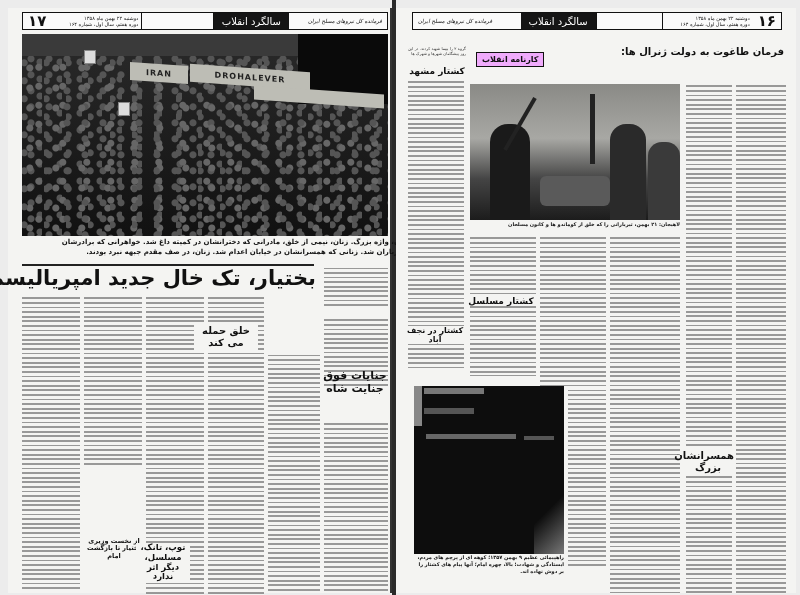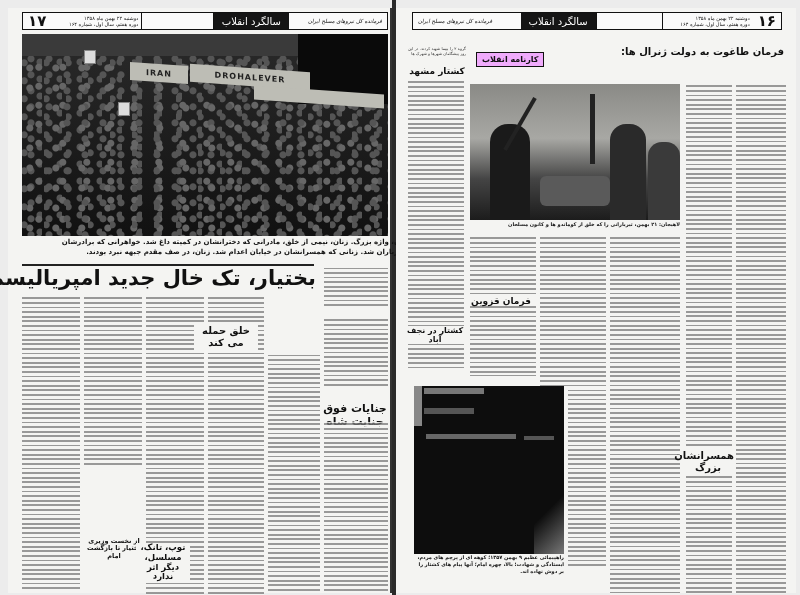--- a/index.html
+++ b/index.html
@@ -68,21 +68,21 @@
     <div class="placard" style="left:96px;top:68px;"></div>
   </div>
 
   <div class="caption" style="left:30px; top:229px; width:366px;">زن، واژه بزرگ. زنان، نیمی از خلق، مادرانی که دخترانشان در کمیته داغ شد. خواهرانی که برادرشان تیرباران شد. زنانی که همسرانشان در خیابان اعدام شد. زنان، در صف مقدم جبهه نبرد بودند.</div>
   <div class="rule" style="left:14px; top:256px; width:292px; height:1.5px;"></div>
 
   <div class="headline" style="right:74px; top:258px; font-size:21px;">بختیار، تک خال جدید امپریالیسم آمریکا</div>
 
   <div class="lines" style="left:316px; top:258px; width:64px; height:40px;"></div>
   <div class="lines" style="left:316px; top:310px; width:64px; height:70px;"></div>
-  <div class="subhead" style="left:312px; top:395px; width:70px; font-size:11px;">جنایات فوق جنایت شاه</div>
+  <div class="subhead" style="left:312px; top:362px; width:70px; font-size:11px;">جنایات فوق جنایت شاه</div>
   <div class="lines" style="left:316px; top:414px; width:64px; height:170px;"></div>
 
   <div class="lines" style="left:14px; top:288px; width:58px; height:296px;"></div>
   <div class="lines" style="left:76px; top:288px; width:58px; height:170px;"></div>
   <div class="lines" style="left:138px; top:288px; width:58px; height:300px;"></div>
   <div class="lines" style="left:200px; top:288px; width:56px; height:300px;"></div>
   <div class="lines" style="left:260px; top:345px; width:52px; height:240px;"></div>
 
   <div class="subhead" style="left:186px; top:315px; width:64px; font-size:10px; background:#f4f4f2; padding:2px 0;">خلق حمله می کند</div>
 
@@ -120,21 +120,21 @@
   </div>
   <div class="caption" style="left:74px; top:212px; width:210px; font-size:5px; line-height:8px;">لاهیجان: ۲۱ بهمن، تیربارانی را که خلق از کوماندو ها و کانون مسلحان</div>
 
   <div class="lines" style="left:290px; top:76px; width:46px; height:510px;"></div>
   <div class="lines" style="left:340px; top:76px; width:50px; height:510px;"></div>
 
   <div class="lines" style="left:74px; top:228px; width:66px; height:140px;"></div>
   <div class="lines" style="left:144px; top:228px; width:66px; height:150px;"></div>
   <div class="lines" style="left:214px; top:228px; width:70px; height:360px;"></div>
 
-  <div class="subhead" style="left:70px; top:288px; width:70px; font-size:9px; background:#f4f4f2;">فرمان قزوین</div>
+  <div class="subhead" style="left:70px; top:288px; width:70px; font-size:9px; background:#f4f4f2;">کشتار مسلسل</div>
   <div class="subhead" style="left:4px; top:318px; width:70px; font-size:8px; background:#f4f4f2;">کشتار در نجف آباد</div>
 
   <div class="photo" style="left:18px; top:378px; width:150px; height:168px; background:#0d0d0d;">
     <div style="position:absolute;left:0;top:0;width:8px;height:40px;background:#888;"></div>
     <div style="position:absolute;left:10px;top:2px;width:60px;height:6px;background:#777;"></div>
     <div style="position:absolute;left:10px;top:22px;width:50px;height:6px;background:#555;"></div>
     <div style="position:absolute;left:12px;top:48px;width:90px;height:5px;background:#666;"></div>
     <div style="position:absolute;left:110px;top:50px;width:30px;height:4px;background:#555;"></div>
     <div style="position:absolute;right:0;bottom:0;width:30px;height:70px;background:linear-gradient(135deg, transparent 40%, #777 100%);"></div>
   </div>

